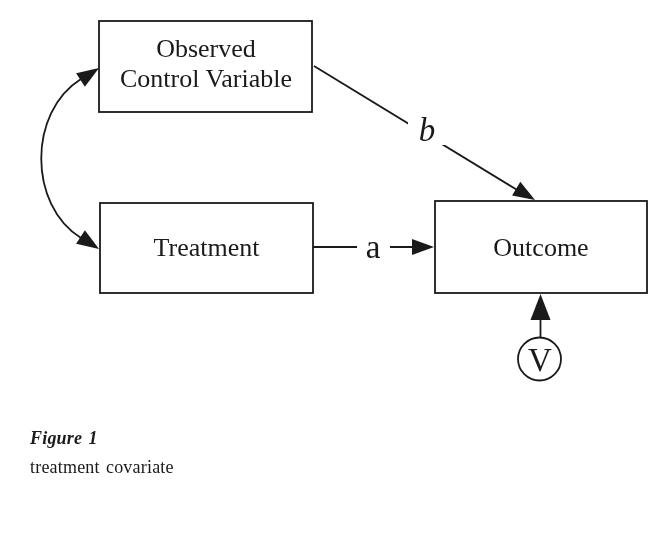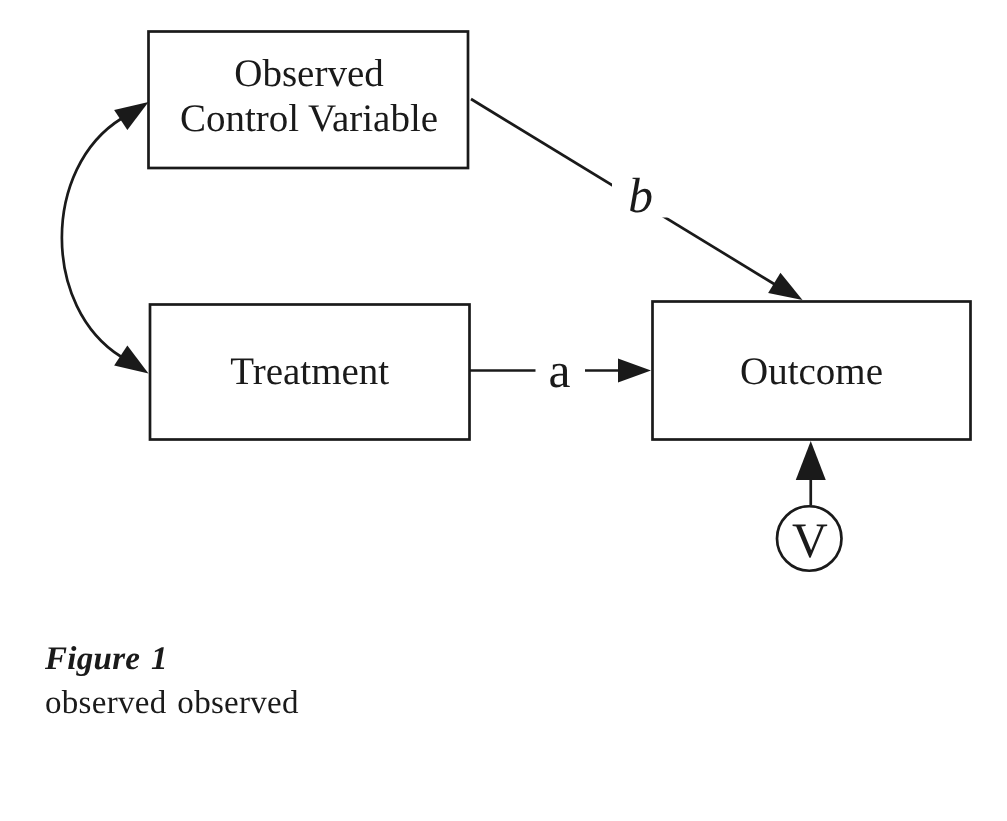--- a/index.html
+++ b/index.html
@@ -51,21 +51,21 @@
     font-size: 33px;
     text-anchor: middle;
   }
   .path-label.italic {
     font-style: italic;
   }
   .caption {
     position: absolute;
     left: 30px;
     top: 424px;
-    font-size: 22px;
+    font-size: 18px;
     line-height: 29px;
     white-space: nowrap;
     letter-spacing: 0.2px;
     word-spacing: 1.5px;
   }
   .caption-title {
     font-weight: bold;
     font-style: italic;
   }
   .caption .em {
@@ -104,16 +104,16 @@
 
     <rect class="box" x="100" y="203" width="213" height="90"></rect>
     <text class="node-label" x="206.5" y="256">Treatment</text>
 
     <rect class="box" x="435" y="201" width="212" height="92"></rect>
     <text class="node-label" x="541" y="256">Outcome</text>
   </svg>
 
   <div class="caption">
     <div class="caption-title">Figure 1</div>
-    <div class="caption-line"><span>observed observed</span><span class="em"></span><span></span></div>
+    <div class="caption-line"><span>treatment covariate</span><span class="em"></span><span></span></div>
   </div>
 
 </div>
 
 </body></html>

